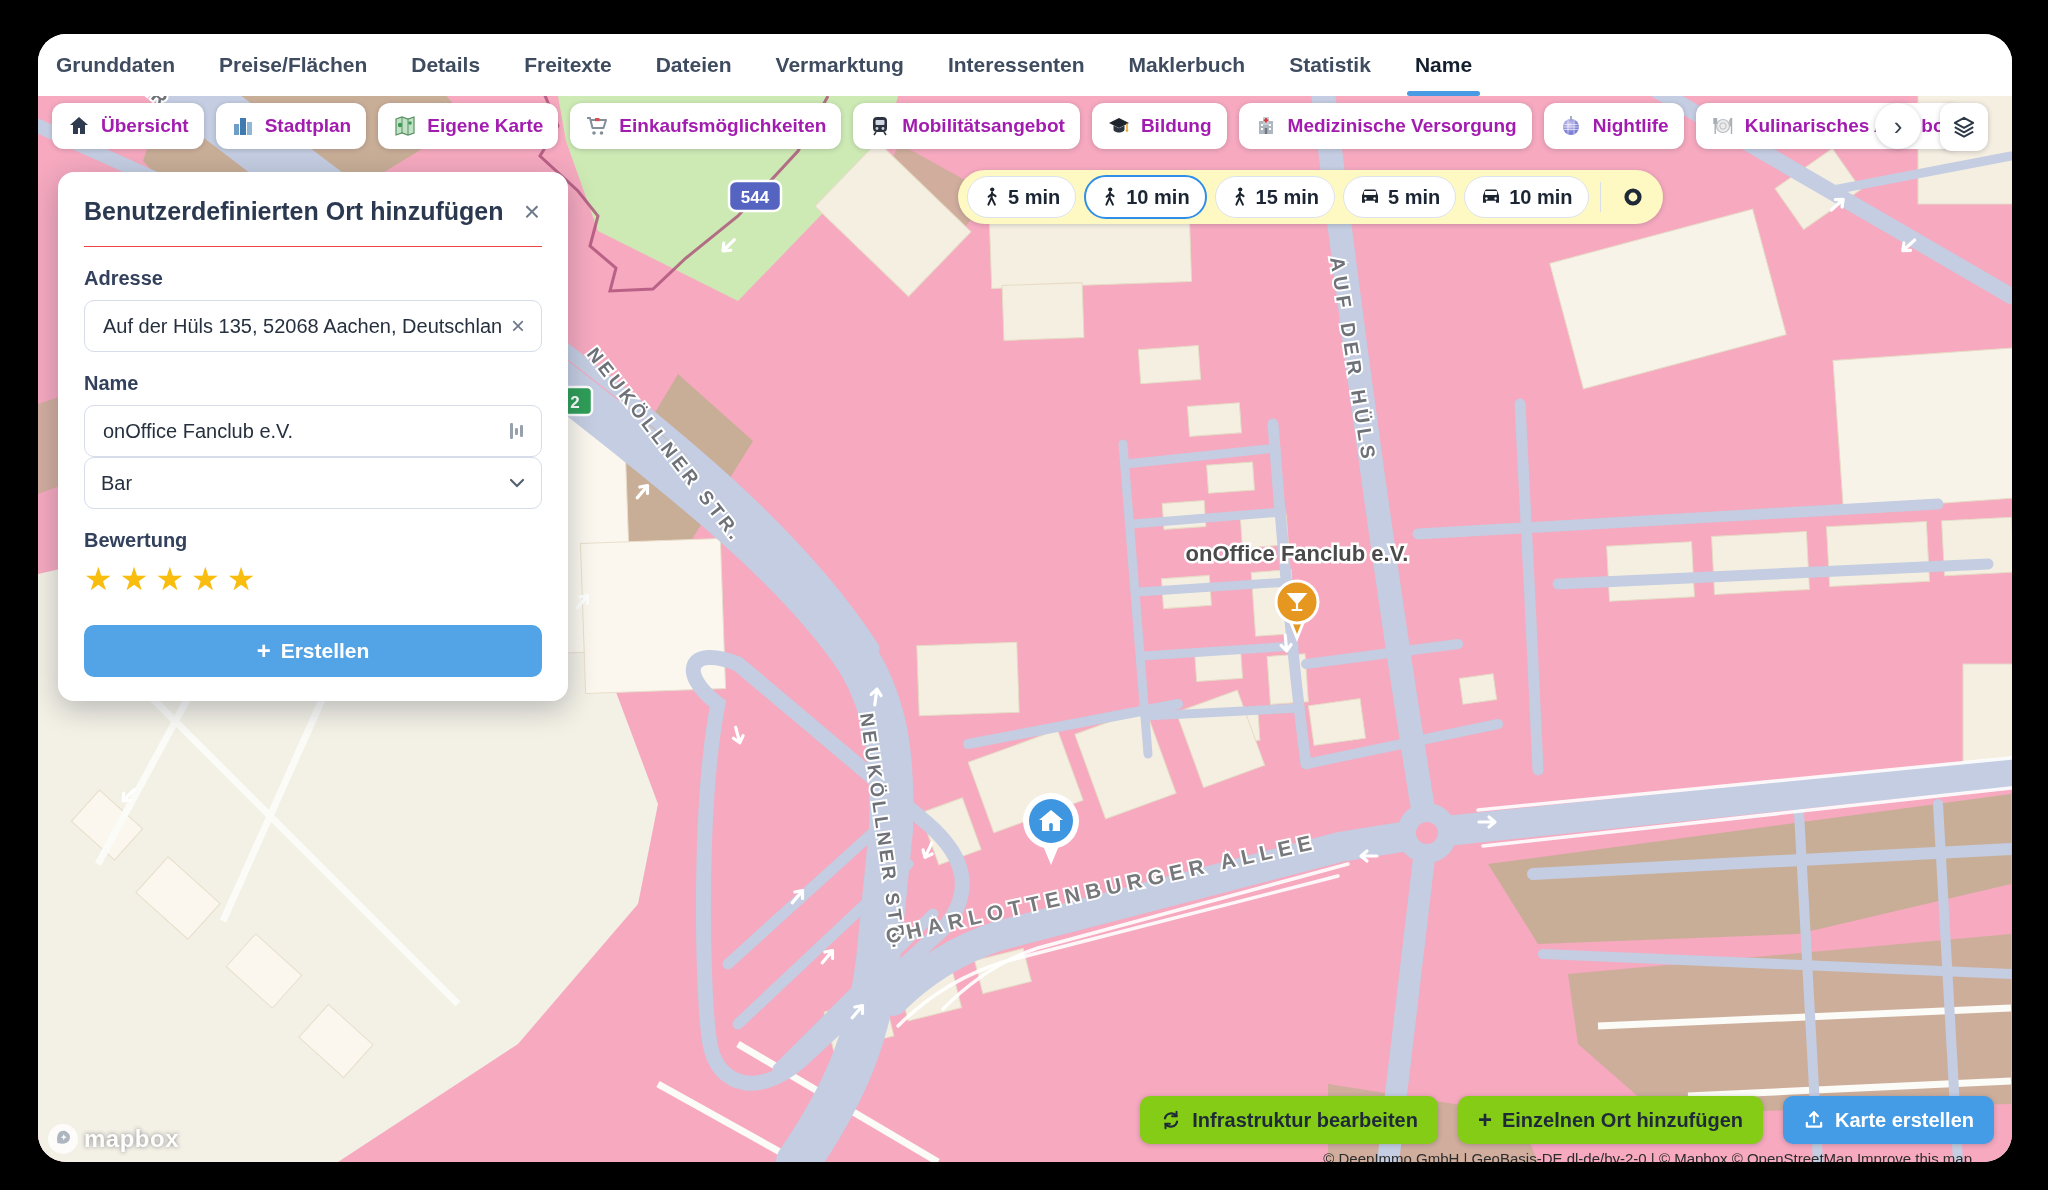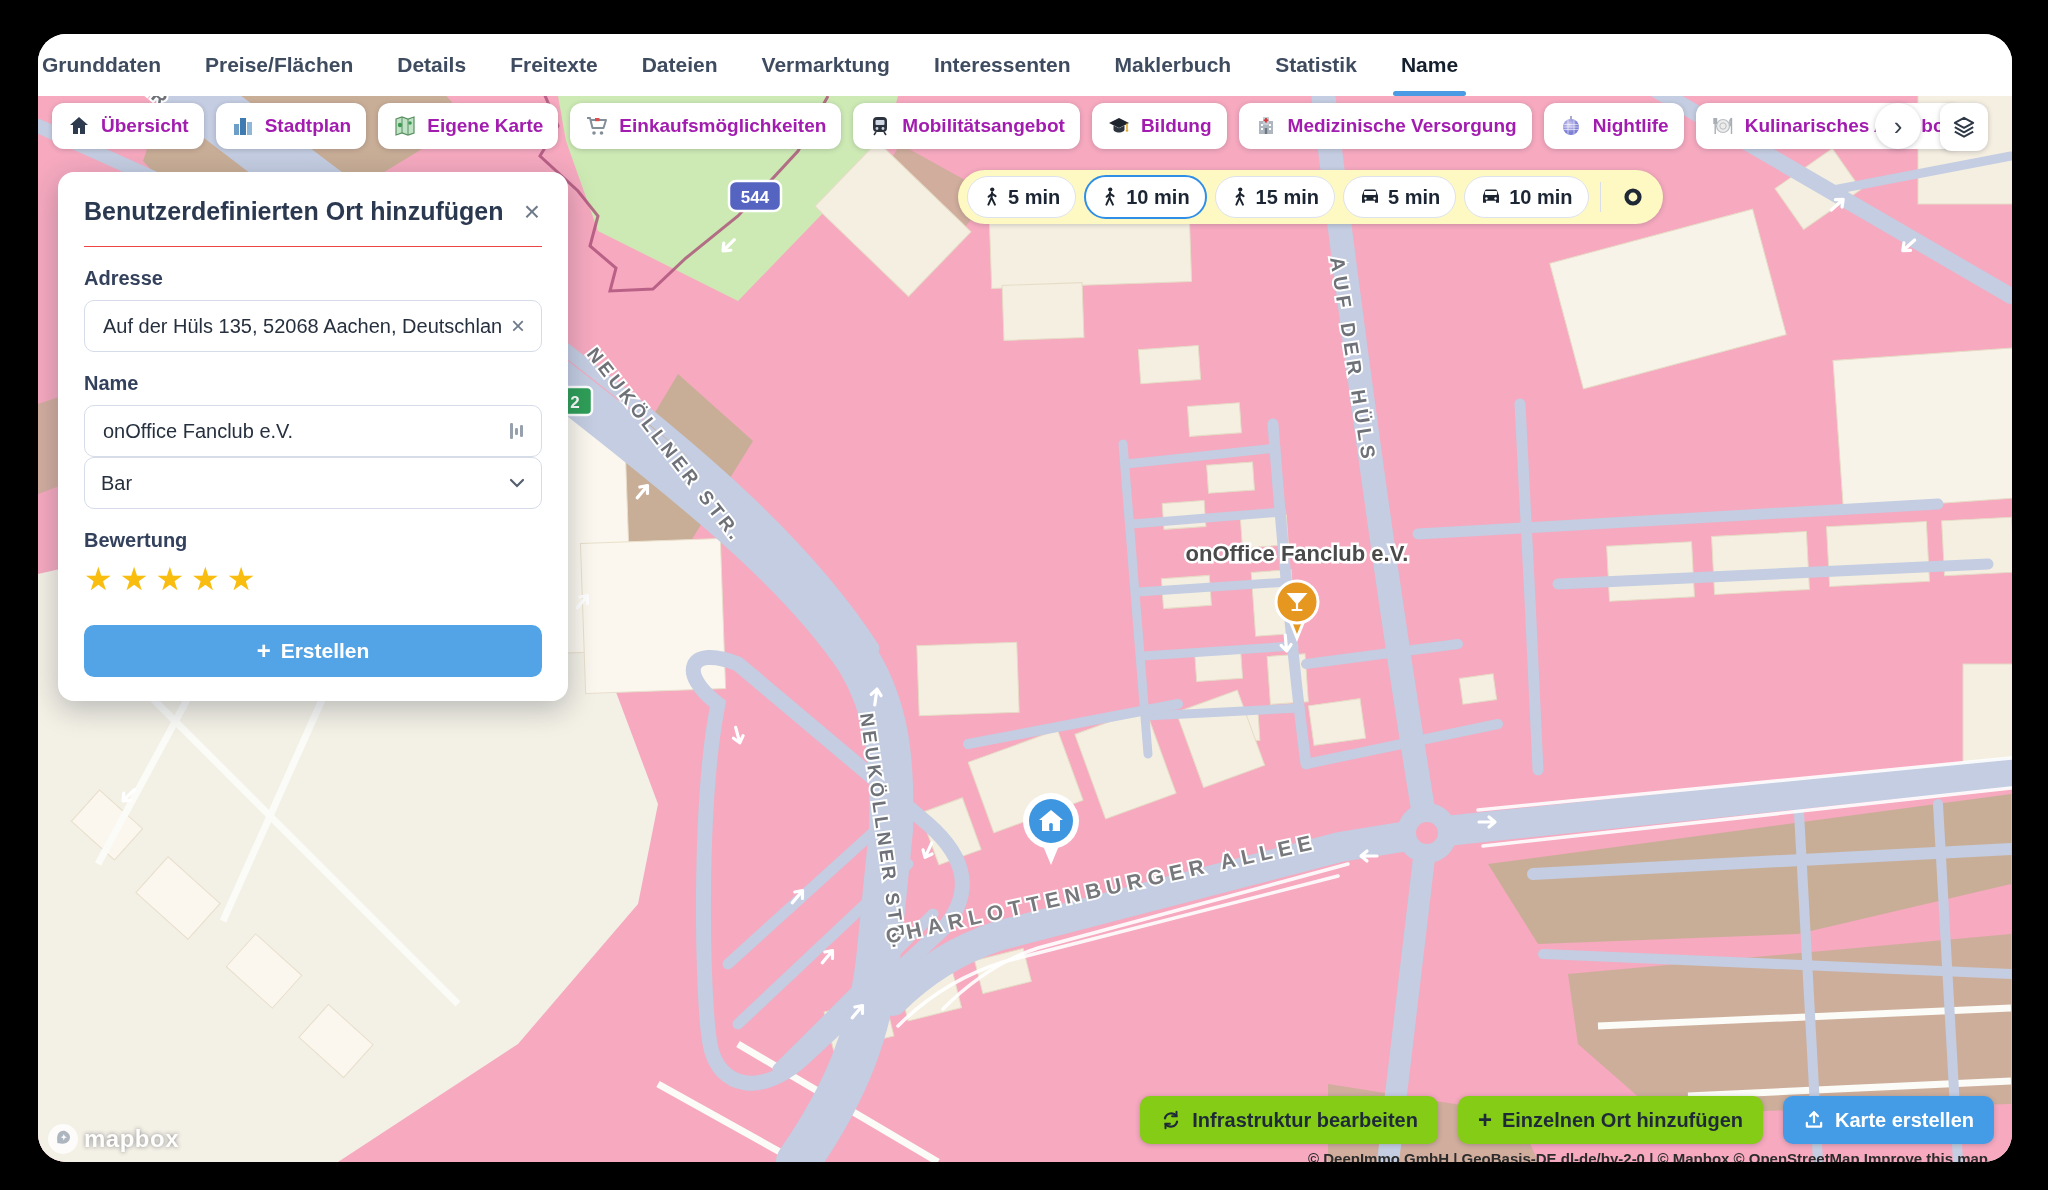--- a/index.html
+++ b/index.html
@@ -1,21 +1,21 @@
 <!DOCTYPE html>
 <html><head>
 <meta charset="utf-8">
 <style>
   html,body{margin:0;padding:0;background:#000;width:2048px;height:1190px;overflow:hidden;
     font-family:"Liberation Sans",sans-serif;}
   .window{position:absolute;left:38px;top:34px;width:1974px;height:1128px;background:#fff;
     border-radius:28px;overflow:hidden;}
   
   .navbar{position:absolute;left:0;top:0;width:100%;height:62px;background:#fff;display:flex;
-    align-items:center;gap:44px;padding:0 0 0 4px;box-sizing:border-box;z-index:40;}
+    align-items:center;gap:44px;padding:0 0 0 18px;box-sizing:border-box;z-index:40;}
   .tab{position:relative;height:62px;display:flex;align-items:center;font-size:21px;font-weight:600;
     color:#3f4c60;cursor:pointer;white-space:nowrap;}
   .tab.active{color:#141f2e;font-weight:800;}
   .tab.active::after{content:"";position:absolute;left:-8px;right:-8px;bottom:0;height:5px;
     border-radius:3px;background:#4a9ae4;}
   
   .map{position:absolute;left:0;top:62px;width:1974px;height:1066px;background:#f6a9bf;overflow:hidden;}
   .map svg.basemap{position:absolute;left:0;top:0;}
   
   .pills{position:absolute;left:14px;top:7px;display:flex;gap:12px;z-index:20;}
@@ -59,21 +59,21 @@
     gap:10px;cursor:pointer;font-family:"Liberation Sans",sans-serif;}
   .submit-btn .plus{font-size:24px;font-weight:600;}
   
   .actions{position:absolute;right:18px;bottom:18px;display:flex;gap:20px;z-index:20;}
   .act-btn{height:48px;border-radius:10px;display:flex;align-items:center;gap:10px;padding:0 20px;
     font-size:20px;font-weight:600;cursor:pointer;box-shadow:0 1px 5px rgba(40,40,60,.25);white-space:nowrap;}
   .act-btn.light{background:#84cc16;color:#1f2a38;}
   .act-btn.primary{background:#459ce6;color:#fff;}
   .act-btn .plus{font-size:24px;}
   
-  .attribution{position:absolute;right:24px;top:1054px;font-size:15px;color:#2b2b2b;font-weight:700;
+  .attribution{position:absolute;right:40px;top:1054px;font-size:15px;color:#2b2b2b;font-weight:400;
     white-space:nowrap;z-index:15;}
   .mapbox-logo{position:absolute;left:8px;top:1026px;display:flex;align-items:center;gap:4px;
     opacity:.92;z-index:15;}
   .mapbox-logo .word{font-size:24px;font-weight:800;color:#fff;letter-spacing:.5px;
     text-shadow:0 0 4px rgba(110,110,120,.9);}
 </style>
 </head>
 <body>
 
 <div class="window">

